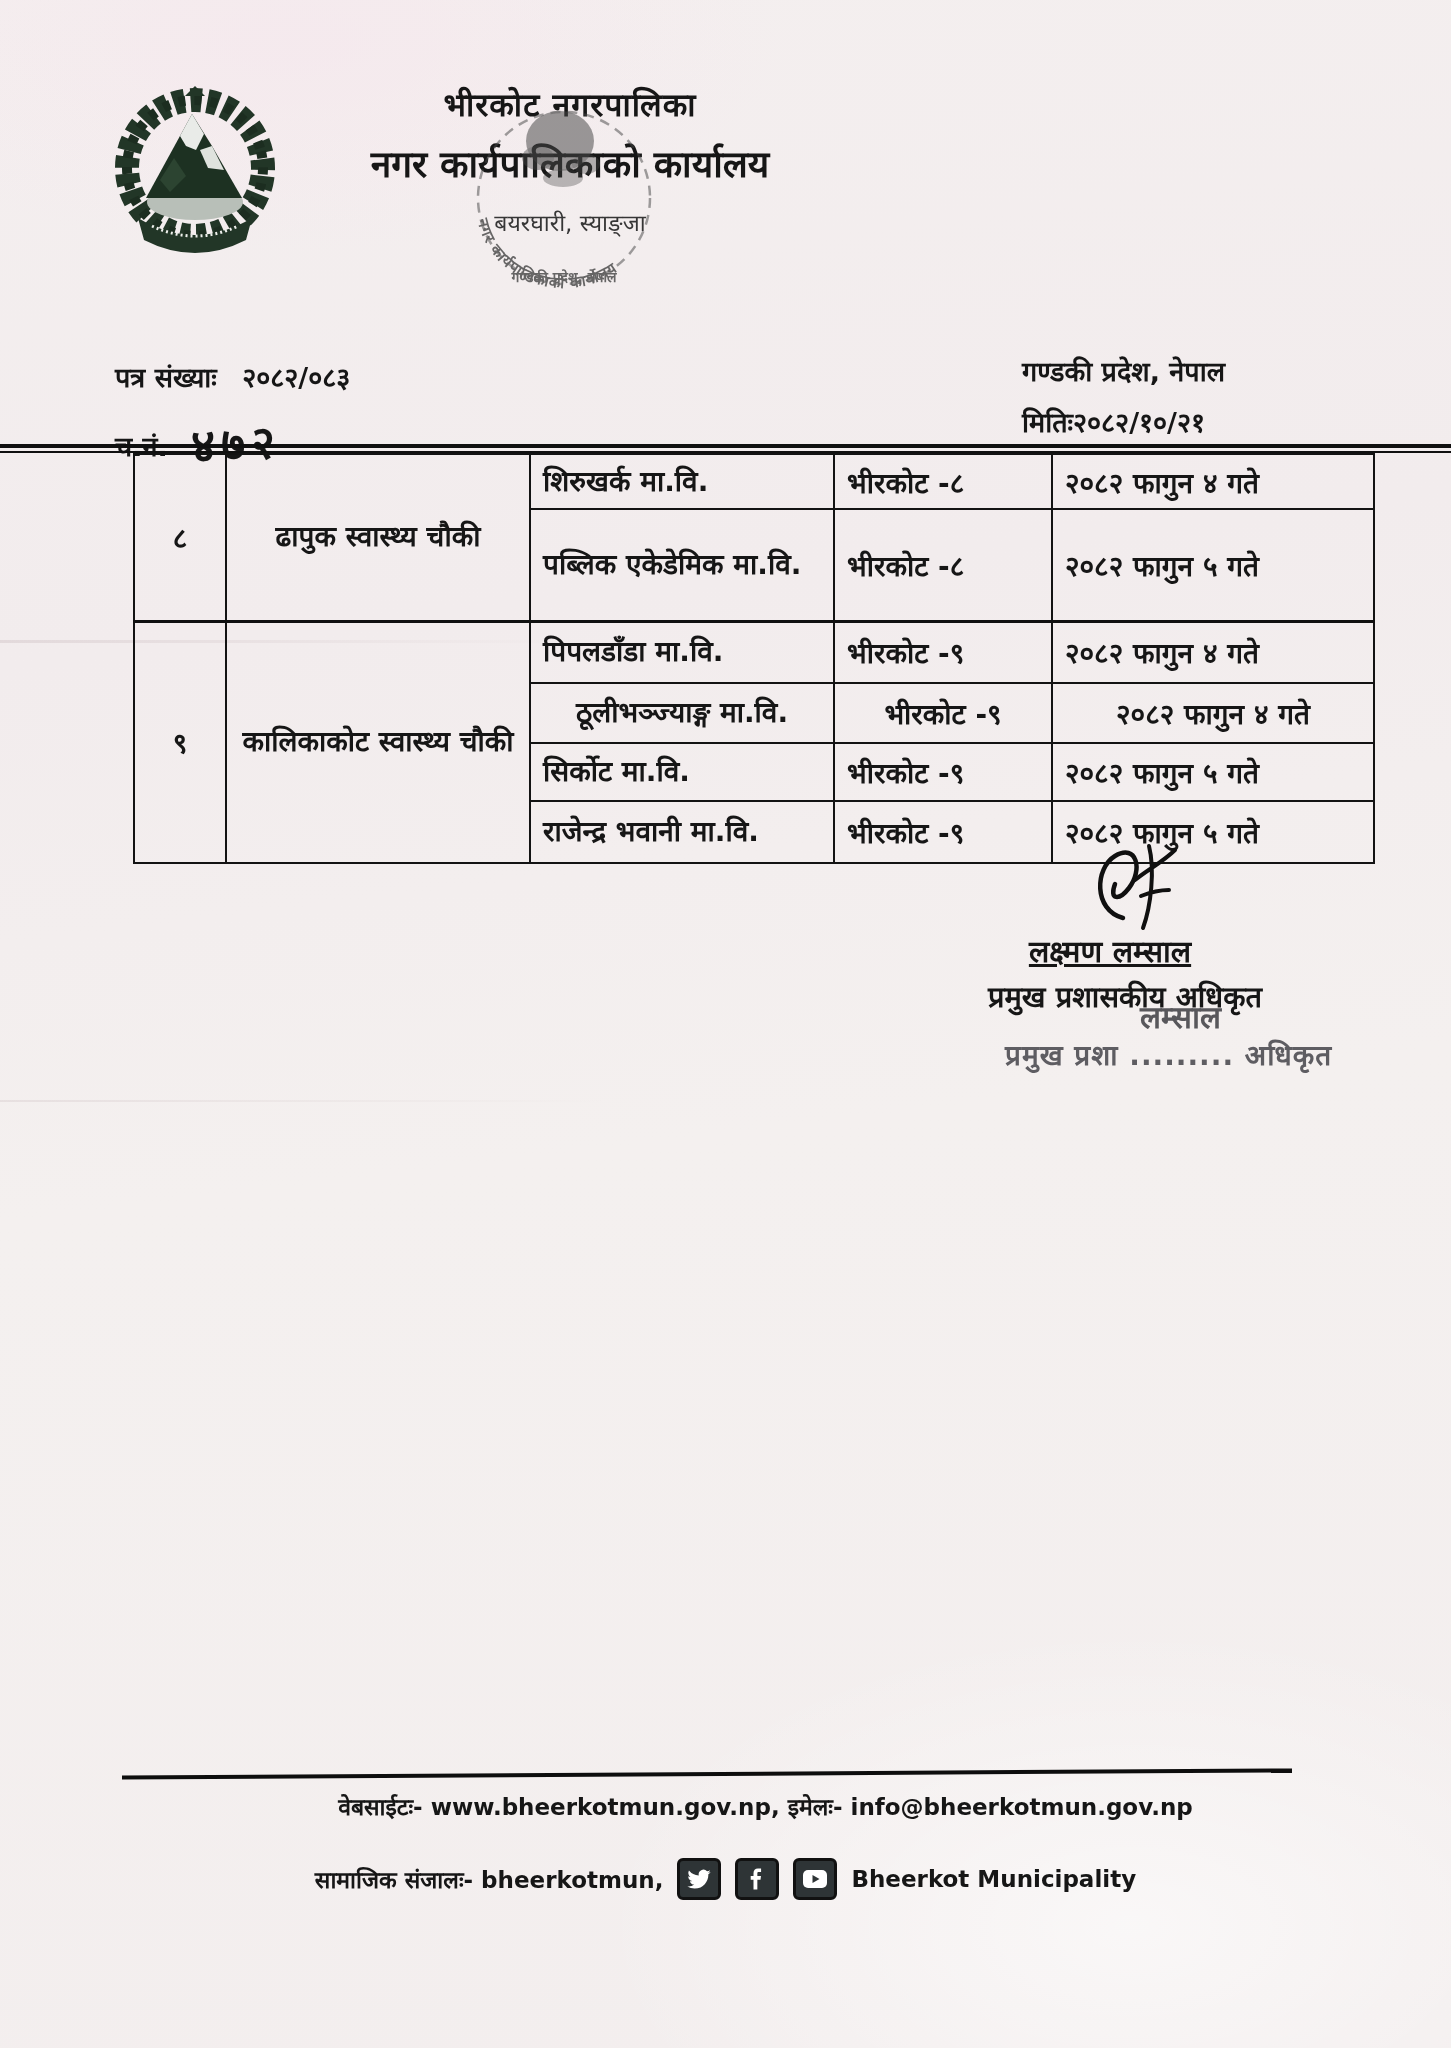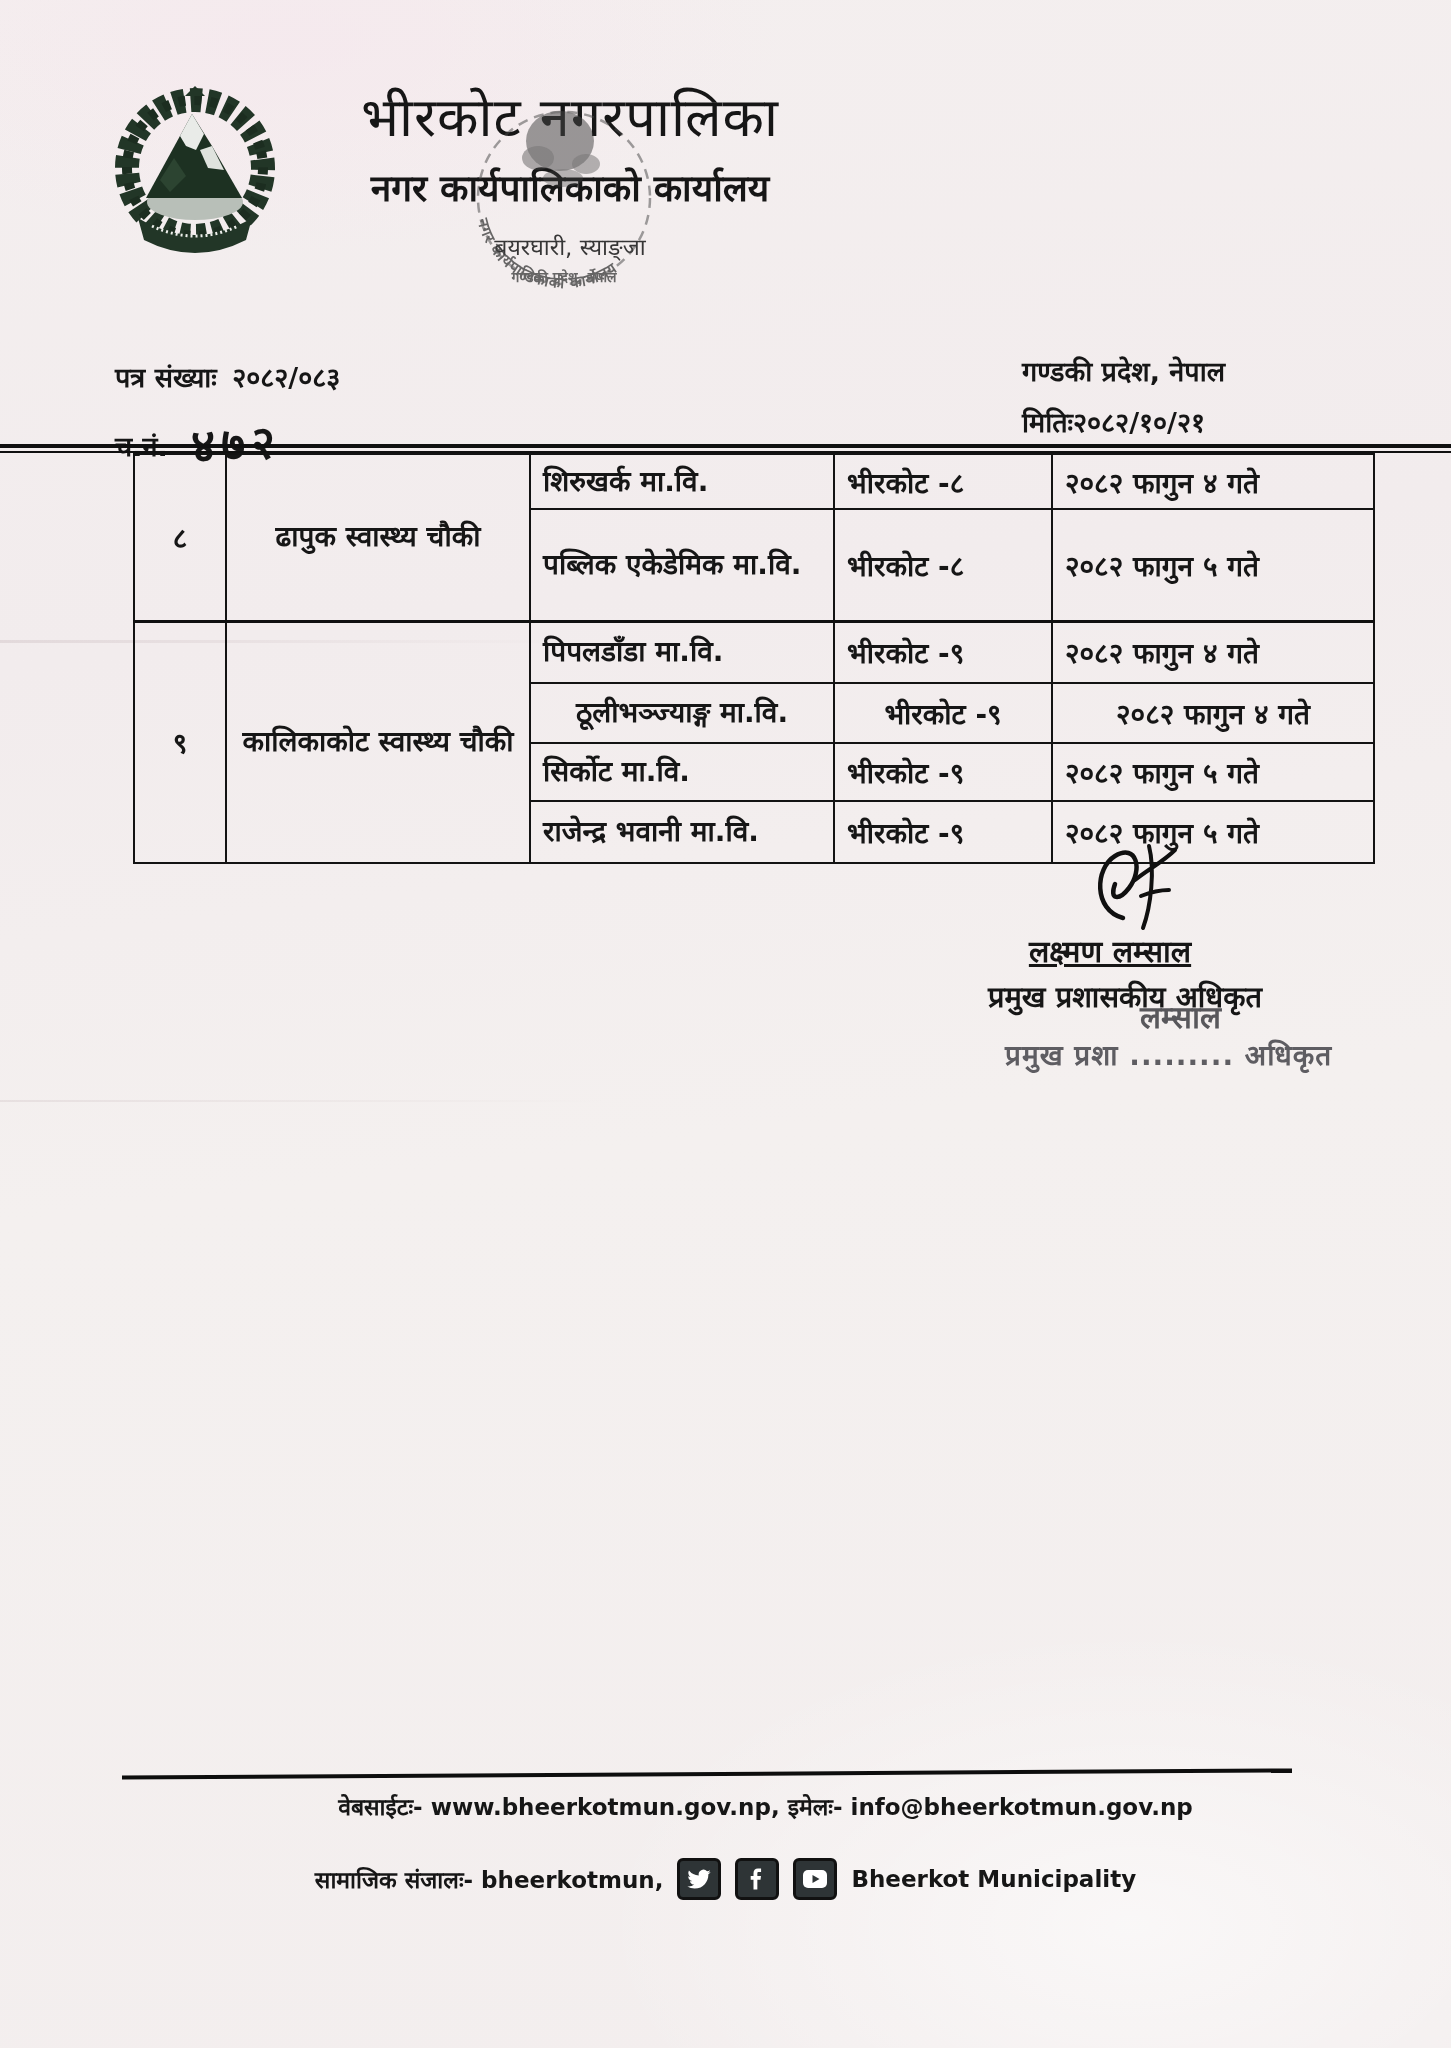--- a/index.html
+++ b/index.html
@@ -17,21 +17,21 @@
   }
   .crease{position:absolute;pointer-events:none;}
   .crease.c1{left:0;top:640px;width:100%;height:3px;
     background:linear-gradient(90deg,rgba(180,160,165,.25),rgba(180,160,165,0) 40%);}
   .crease.c2{left:0;top:1100px;width:60%;height:2px;
     background:linear-gradient(90deg,rgba(180,160,165,.2),rgba(180,160,165,0) 70%);}
 
   
   .logo{position:absolute;left:100px;top:80px;width:190px;height:180px;}
   .head-center{position:absolute;left:280px;top:88px;width:580px;text-align:center;}
-  .muni-name{font-size:54px;font-weight:normal;letter-spacing:1px;line-height:1.1;}
+  .muni-name{font-size:32px;font-weight:bold;letter-spacing:1px;line-height:1.1;}
   .office-name{font-size:37px;font-weight:bold;margin-top:22px;line-height:1.1;}
   .addr-line{font-size:23px;font-weight:normal;margin-top:20px;opacity:.85;}
   .head-stamp{position:absolute;left:438px;top:86px;width:250px;height:215px;
     opacity:.78;filter:blur(.4px);pointer-events:none;}
 
   
   .ref-left{position:absolute;left:115px;top:358px;font-size:27px;font-weight:bold;}
   .ref-left .row2{margin-top:12px;}
   .hand{display:inline-block;font-size:46px;font-weight:bold;
     transform:rotate(-3deg) translateY(4px);letter-spacing:6px;margin-left:14px;
@@ -122,21 +122,21 @@
     <circle cx="126" cy="112" r="86" fill="none" stroke="#474747" stroke-width="2.5" stroke-dasharray="10 7" opacity=".65"></circle>
     <text font-size="15" font-weight="bold" fill="#3f3f3f" letter-spacing="1">
       <textPath href="#arcMid" startOffset="6%">नगर कार्यपालिकाको कार्यालय</textPath>
     </text>
     <text x="126" y="196" font-size="14" font-weight="bold" fill="#3f3f3f" text-anchor="middle">गण्डकी प्रदेश, नेपाल</text>
   </svg>
 
   <div class="ref-left">
     <div>
       <span>पत्र संख्याः</span>
-      <span style="margin-left:6px">२०८२/०८३</span>
+      <span style="margin-left:16px">२०८२/०८३</span>
     </div>
     <div class="row2">
       <span>च.नं.</span>
       <span class="hand">४७२</span>
     </div>
   </div>
 
   <div class="ref-right">
     <div>गण्डकी प्रदेश, नेपाल</div>
     <div class="row2">

